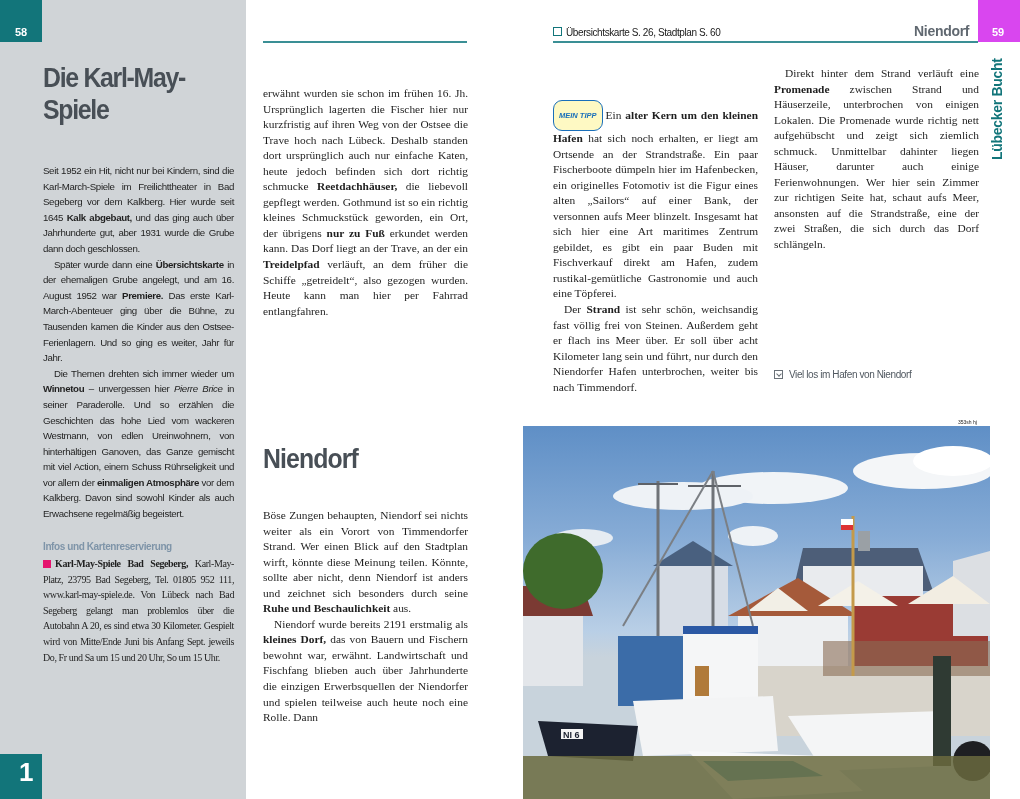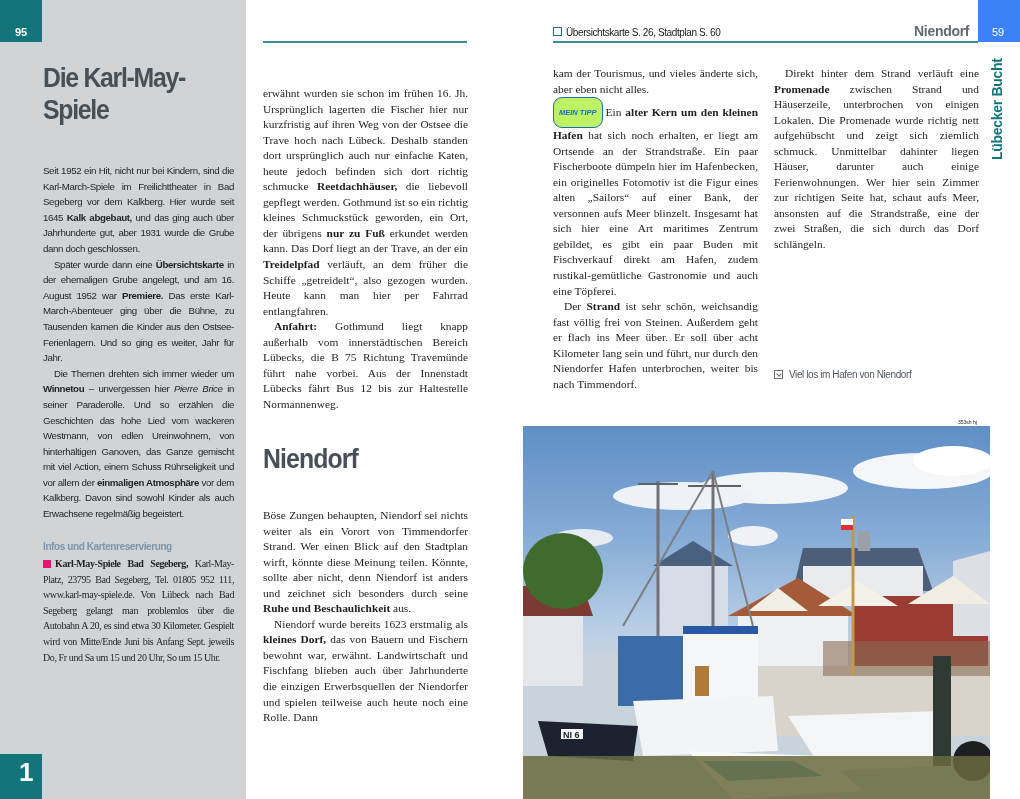--- a/index.html
+++ b/index.html
@@ -27,74 +27,72 @@
   .col1 { left: 263px; top: 66px; width: 205px; margin-top: 20px; }
   .col2 { left: 553px; top: 66px; width: 205px; }
   .col3 { left: 774px; top: 66px; width: 205px; }
   .sec-title { position: absolute; left: 263px; top: 444px; font-family: "Liberation Sans", sans-serif; font-weight: bold; font-size: 27px; color: #484f56; letter-spacing: -1px; transform: scaleX(0.92); transform-origin: left top; }
   .col1b { left: 263px; top: 508px; width: 205px; }
 
   
   .hdr-ref { position: absolute; left: 553px; top: 27px; font-family: "Liberation Sans", sans-serif; font-size: 10px; color: #1a1a1a; letter-spacing: -0.4px; display: flex; align-items: flex-start; }
   .sq-icon { display: inline-block; width: 9px; height: 9px; border: 1.2px solid #12757a; margin-right: 4px; }
   .hdr-title { position: absolute; left: 914px; top: 23px; font-family: "Liberation Sans", sans-serif; font-weight: bold; font-size: 14px; color: #606870; letter-spacing: -0.3px; }
-  .tab-right { position: absolute; left: 978px; top: 0; width: 42px; height: 42px; background: #3b82f6; color: #fff; font-family: "Liberation Sans", sans-serif; font-weight: normal; font-size: 11px; padding: 26px 0 16px 14px; }
+  .tab-right { position: absolute; left: 978px; top: 0; width: 42px; height: 42px; background: #d946ef; color: #fff; font-family: "Liberation Sans", sans-serif; font-weight: bold; font-size: 11px; padding: 26px 0 16px 14px; }
   .vert-label { position: absolute; left: 989px; top: 160px; transform: rotate(-90deg); transform-origin: left top; font-family: "Liberation Sans", sans-serif; font-weight: bold; font-size: 14px; color: #12757a; letter-spacing: -0.3px; white-space: nowrap; }
 
-  .tipp { display: inline-block; border: 1.5px solid #1a6fba; border-radius: 9px; font-family: "Liberation Sans", sans-serif; font-style: italic; font-weight: bold; font-size: 7.5px; color: #1a6fba; background: #bef264; padding: 9px 5px; line-height: 11px; margin-right: 3px; vertical-align: 1px; }
+  .tipp { display: inline-block; border: 1.5px solid #1a6fba; border-radius: 9px; font-family: "Liberation Sans", sans-serif; font-style: italic; font-weight: bold; font-size: 7.5px; color: #1a6fba; background: #fef9c3; padding: 9px 5px; line-height: 11px; margin-right: 3px; vertical-align: 1px; margin-top: 34px; }
 
   .caption { position: absolute; left: 774px; top: 369px; font-family: "Liberation Sans", sans-serif; font-size: 10px; color: #505860; letter-spacing: -0.4px; display: flex; align-items: center; }
   .cap-icon { display: inline-block; width: 9px; height: 9px; border: 1px solid #6a7178; margin-right: 6px; position: relative; }
   .cap-icon::after { content: ""; position: absolute; left: 1.5px; top: 1px; width: 3px; height: 3px; border-right: 1px solid #6a7178; border-bottom: 1px solid #6a7178; transform: rotate(45deg); }
   .credit { position: absolute; left: 958px; top: 419px; font-family: "Liberation Sans", sans-serif; font-size: 5px; color: #222; }
 
   
   .photo { position: absolute; left: 523px; top: 426px; width: 467px; height: 373px; overflow: hidden; background: linear-gradient(180deg, #5f8fc6 0%, #87acd6 30%, #b9cfe6 55%, #c8d3dc 62%); }
   .photo svg { position: absolute; left: 0; top: 0; }
 </style>
 </head>
 <body>
 
 <div class="sidebar">
-  <div class="tab tab-top">95</div>
+  <div class="tab tab-top">58</div>
   <div class="side-title">Die Karl-May-Spiele</div>
   <div class="side-text">
       <p><span>Seit 1952 ein Hit, nicht nur bei Kindern, sind die Karl-March-Spiele im Freilichttheater in Bad Segeberg vor dem Kalkberg. Hier wurde seit 1645 </span><b>Kalk abgebaut,</b><span> und das ging auch über Jahrhunderte gut, aber 1931 wurde die Grube dann doch geschlossen.</span></p>
       <p><span>Später wurde dann eine </span><b>Übersichtskarte</b><span> in der ehemaligen Grube angelegt, und am 16. August 1952 war </span><b>Premiere.</b><span> Das erste Karl-March-Abenteuer ging über die Bühne, zu Tausenden kamen die Kinder aus den Ostsee-Ferienlagern. Und so ging es weiter, Jahr für Jahr.</span></p>
       <p><span>Die Themen drehten sich immer wieder um </span><b>Winnetou</b><span> – unvergessen hier </span><i>Pierre Brice</i><span> in seiner Paraderolle. Und so erzählen die Geschichten das hohe Lied vom wackeren Westmann, von edlen Ureinwohnern, von hinterhältigen Ganoven, das Ganze gemischt mit viel Action, einem Schuss Rührseligkeit und vor allem der </span><b>einmaligen Atmosphäre</b><span> vor dem Kalkberg. Davon sind sowohl Kinder als auch Erwachsene regelmäßig begeistert.</span></p>
     </div>
   <div class="info-head">Infos und Kartenreservierung</div>
   <div class="info-text">
     <span class="bullet"></span><span><b>Karl-May-Spiele Bad Segeberg,</b><span> Karl-May-Platz, 23795 Bad Segeberg, Tel. 01805 952 111, www.karl-may-spiele.de. Von Lübeck nach Bad Segeberg gelangt man problemlos über die Autobahn A 20, es sind etwa 30 Kilometer. Gespielt wird von Mitte/Ende Juni bis Anfang Sept. jeweils Do, Fr und Sa um 15 und 20 Uhr, So um 15 Uhr.</span></span>
   </div>
   <div class="tab tab-bottom">1</div>
 </div>
 
 <div class="rule-teal" style="left:263px; top:41px; width:204px;"></div>
 <div class="col col1">
     <p><span>erwähnt wurden sie schon im frühen 16. Jh. Ursprünglich lagerten die Fischer hier nur kurzfristig auf ihren Weg von der Ostsee die Trave hoch nach Lübeck. Deshalb standen dort ursprünglich auch nur einfache Katen, heute jedoch befinden sich dort richtig schmucke </span><b>Reetdachhäuser,</b><span> die liebevoll gepflegt werden. Gothmund ist so ein richtig kleines Schmuckstück geworden, ein Ort, der übrigens </span><b>nur zu Fuß</b><span> erkundet werden kann. Das Dorf liegt an der Trave, an der ein </span><b>Treidelpfad</b><span> verläuft, an dem früher die Schiffe „getreidelt“, also gezogen wurden. Heute kann man hier per Fahrrad entlangfahren.</span></p>
-    <p class="indent"><b>Anfahrt:</b><span> Gothmund liegt knapp außerhalb vom innerstädtischen Bereich Lübecks, die B 75 Richtung Travemünde führt nahe vorbei. Aus der Innenstadt Lübecks fährt Bus 12 bis zur Haltestelle Normannenweg.</span></p>
   </div>
 <div class="sec-title">Niendorf</div>
 <div class="col col1b">
     <p><span>Böse Zungen behaupten, Niendorf sei nichts weiter als ein Vorort von Timmendorfer Strand. Wer einen Blick auf den Stadtplan wirft, könnte diese Meinung teilen. Könnte, sollte aber nicht, denn Niendorf ist anders und zeichnet sich besonders durch seine </span><b>Ruhe und Beschaulichkeit</b><span> aus.</span></p>
-    <p class="indent"><span>Niendorf wurde bereits 1623 erstmalig als </span><b>kleines Dorf,</b><span> das von Bauern und Fischern bewohnt war, erwähnt. Landwirtschaft und Fischfang blieben auch über Jahrhunderte die einzigen Erwerbsquellen der Niendorfer und spielen teilweise auch heute noch eine Rolle. Dann</span></p>
+    <p class="indent"><span>Niendorf wurde bereits 2191 erstmalig als </span><b>kleines Dorf,</b><span> das von Bauern und Fischern bewohnt war, erwähnt. Landwirtschaft und Fischfang blieben auch über Jahrhunderte die einzigen Erwerbsquellen der Niendorfer und spielen teilweise auch heute noch eine Rolle. Dann</span></p>
   </div>
 
 <div class="rule-teal" style="left:553px; top:41px; width:425px;"></div>
 <div class="hdr-ref">
   <span class="sq-icon"></span>
   <span>Übersichtskarte S. 26, Stadtplan S. 60</span>
 </div>
 <div class="hdr-title">Niendorf</div>
 <div class="tab-right">59</div>
 <div class="vert-label" style="transform: rotate(-90deg) translateX(-0px);">Lübecker Bucht</div>
 
 <div class="col col2">
-    <p><span>kam der Tourismus, und vieles änderte sich, aber eben nicht alles.</span></p>
     <p><span class="tipp">MEIN TIPP</span><span>Ein </span><b>alter Kern um den kleinen Hafen</b><span> hat sich noch erhalten, er liegt am Ortsende an der Strandstraße. Ein paar Fischerboote dümpeln hier im Hafenbecken, ein originelles Fotomotiv ist die Figur eines alten „Sailors“ auf einer Bank, der versonnen aufs Meer blinzelt. Insgesamt hat sich hier eine Art maritimes Zentrum gebildet, es gibt ein paar Buden mit Fischverkauf direkt am Hafen, zudem rustikal-gemütliche Gastronomie und auch eine Töpferei.</span></p>
     <p class="indent"><span>Der </span><b>Strand</b><span> ist sehr schön, weichsandig fast völlig frei von Steinen. Außerdem geht er flach ins Meer über. Er soll über acht Kilometer lang sein und führt, nur durch den Niendorfer Hafen unterbrochen, weiter bis nach Timmendorf.</span></p>
   </div>
 <div class="col col3">
     <p class="indent"><span>Direkt hinter dem Strand verläuft eine </span><b>Promenade</b><span> zwischen Strand und Häuserzeile, unterbrochen von einigen Lokalen. Die Promenade wurde richtig nett aufgehübscht und zeigt sich ziemlich schmuck. Unmittelbar dahinter liegen Häuser, darunter auch einige Ferienwohnungen. Wer hier sein Zimmer zur richtigen Seite hat, schaut aufs Meer, ansonsten auf die Strandstraße, eine der zwei Straßen, die sich durch das Dorf schlängeln.</span></p>
   </div>
 
 <div class="caption">
   <span class="cap-icon"></span>
   <span>Viel los im Hafen von Niendorf</span>

